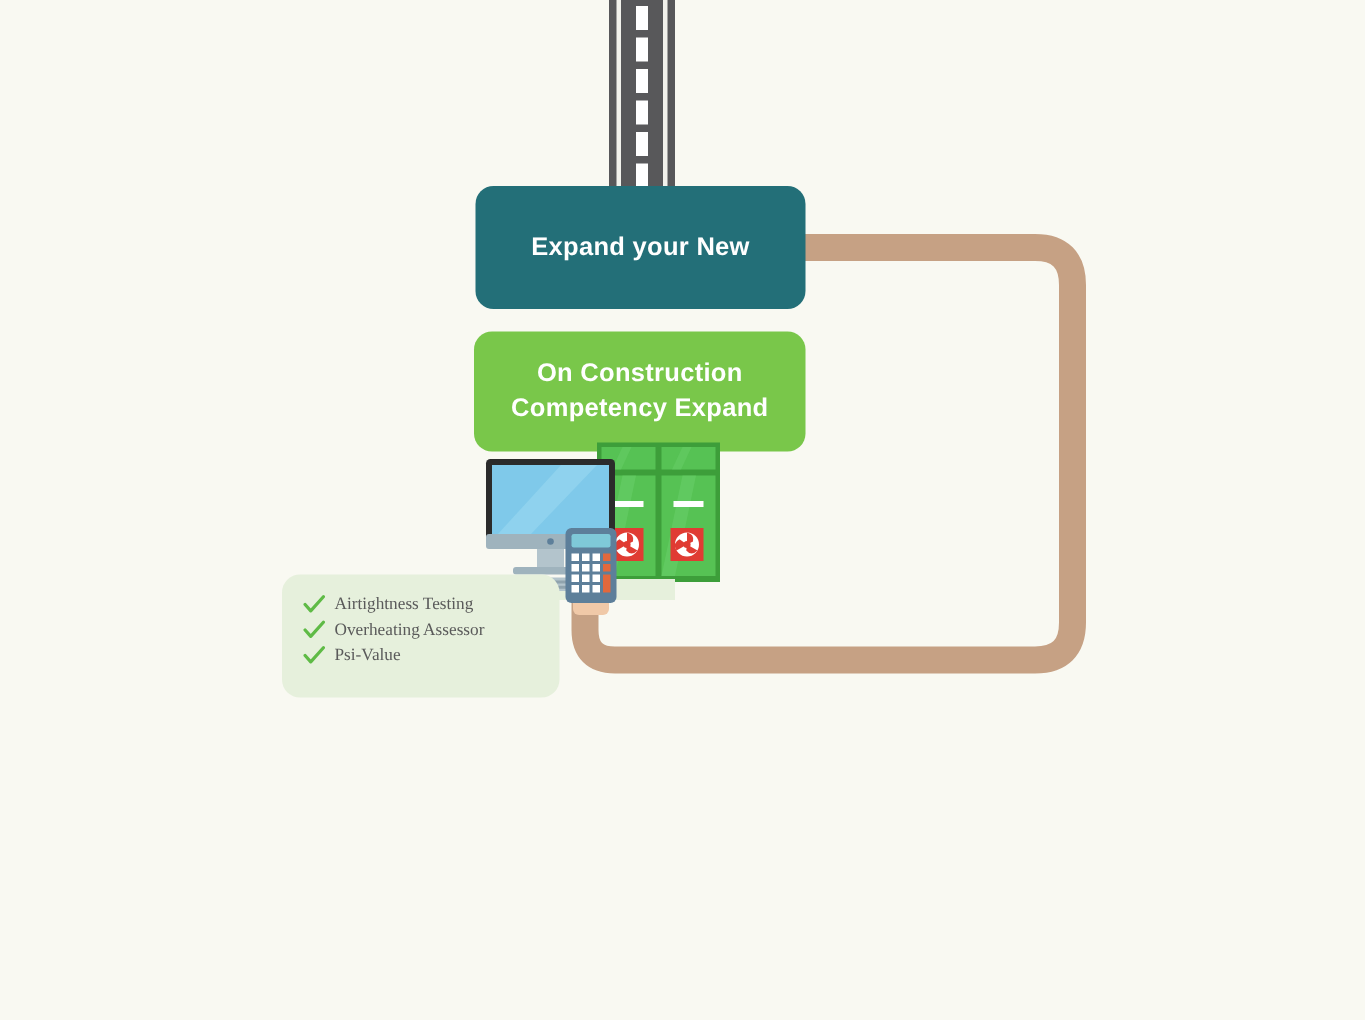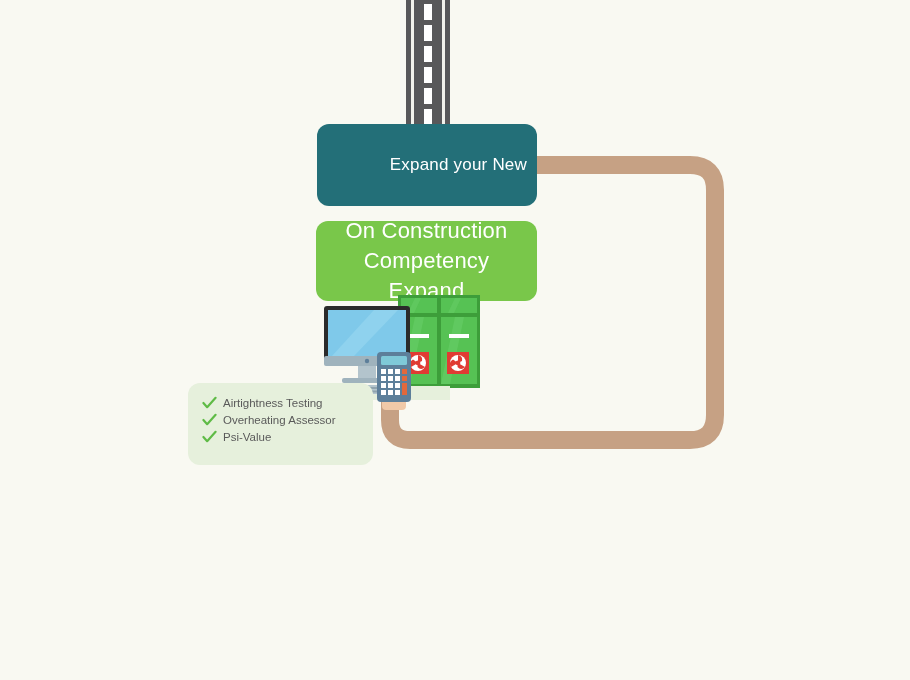--- a/index.html
+++ b/index.html
@@ -55,42 +55,42 @@
     width: 910px; height: 680px;
     pointer-events: none;
   }
 
   
   .card {
     position: absolute;
     border-radius: 12px;
     display: flex;
     align-items: center;
-    justify-content: flex-end;
+    justify-content: center;
     text-align: center;
     color: #ffffff;
-    font-weight: normal;
+    font-weight: bold;
     line-height: 1.35;
     letter-spacing: 0.2px;
   }
   .card-teal {
     left: 317px;
     top: 124px;
     width: 220px;
     height: 82px;
     background: #236f78;
     font-size: 17px;
   }
   .card-green {
     left: 316px;
     top: 221px;
     width: 221px;
     height: 80px;
     background: #79c74a;
-    font-size: 22px;
+    font-size: 17px;
   }
   .card .card-text { padding: 0 10px; }
 
   
   .checklist {
     position: absolute;
     left: 188px;
     top: 383px;
     width: 185px;
     height: 82px;
@@ -111,21 +111,21 @@
   .check-icon {
     width: 15px;
     height: 14px;
     margin-right: 6px;
     flex: 0 0 auto;
     display: block;
   }
   .check-label {
     font-size: 11.5px;
     color: #5a5a5a;
-    font-family: Liberation Sans, sans-serif;
+    font-family: Liberation Serif, serif;
     white-space: nowrap;
   }
 
   
   .illus {
     position: absolute;
     left: 320px;
     top: 292px;
     width: 180px;
     height: 118px;

